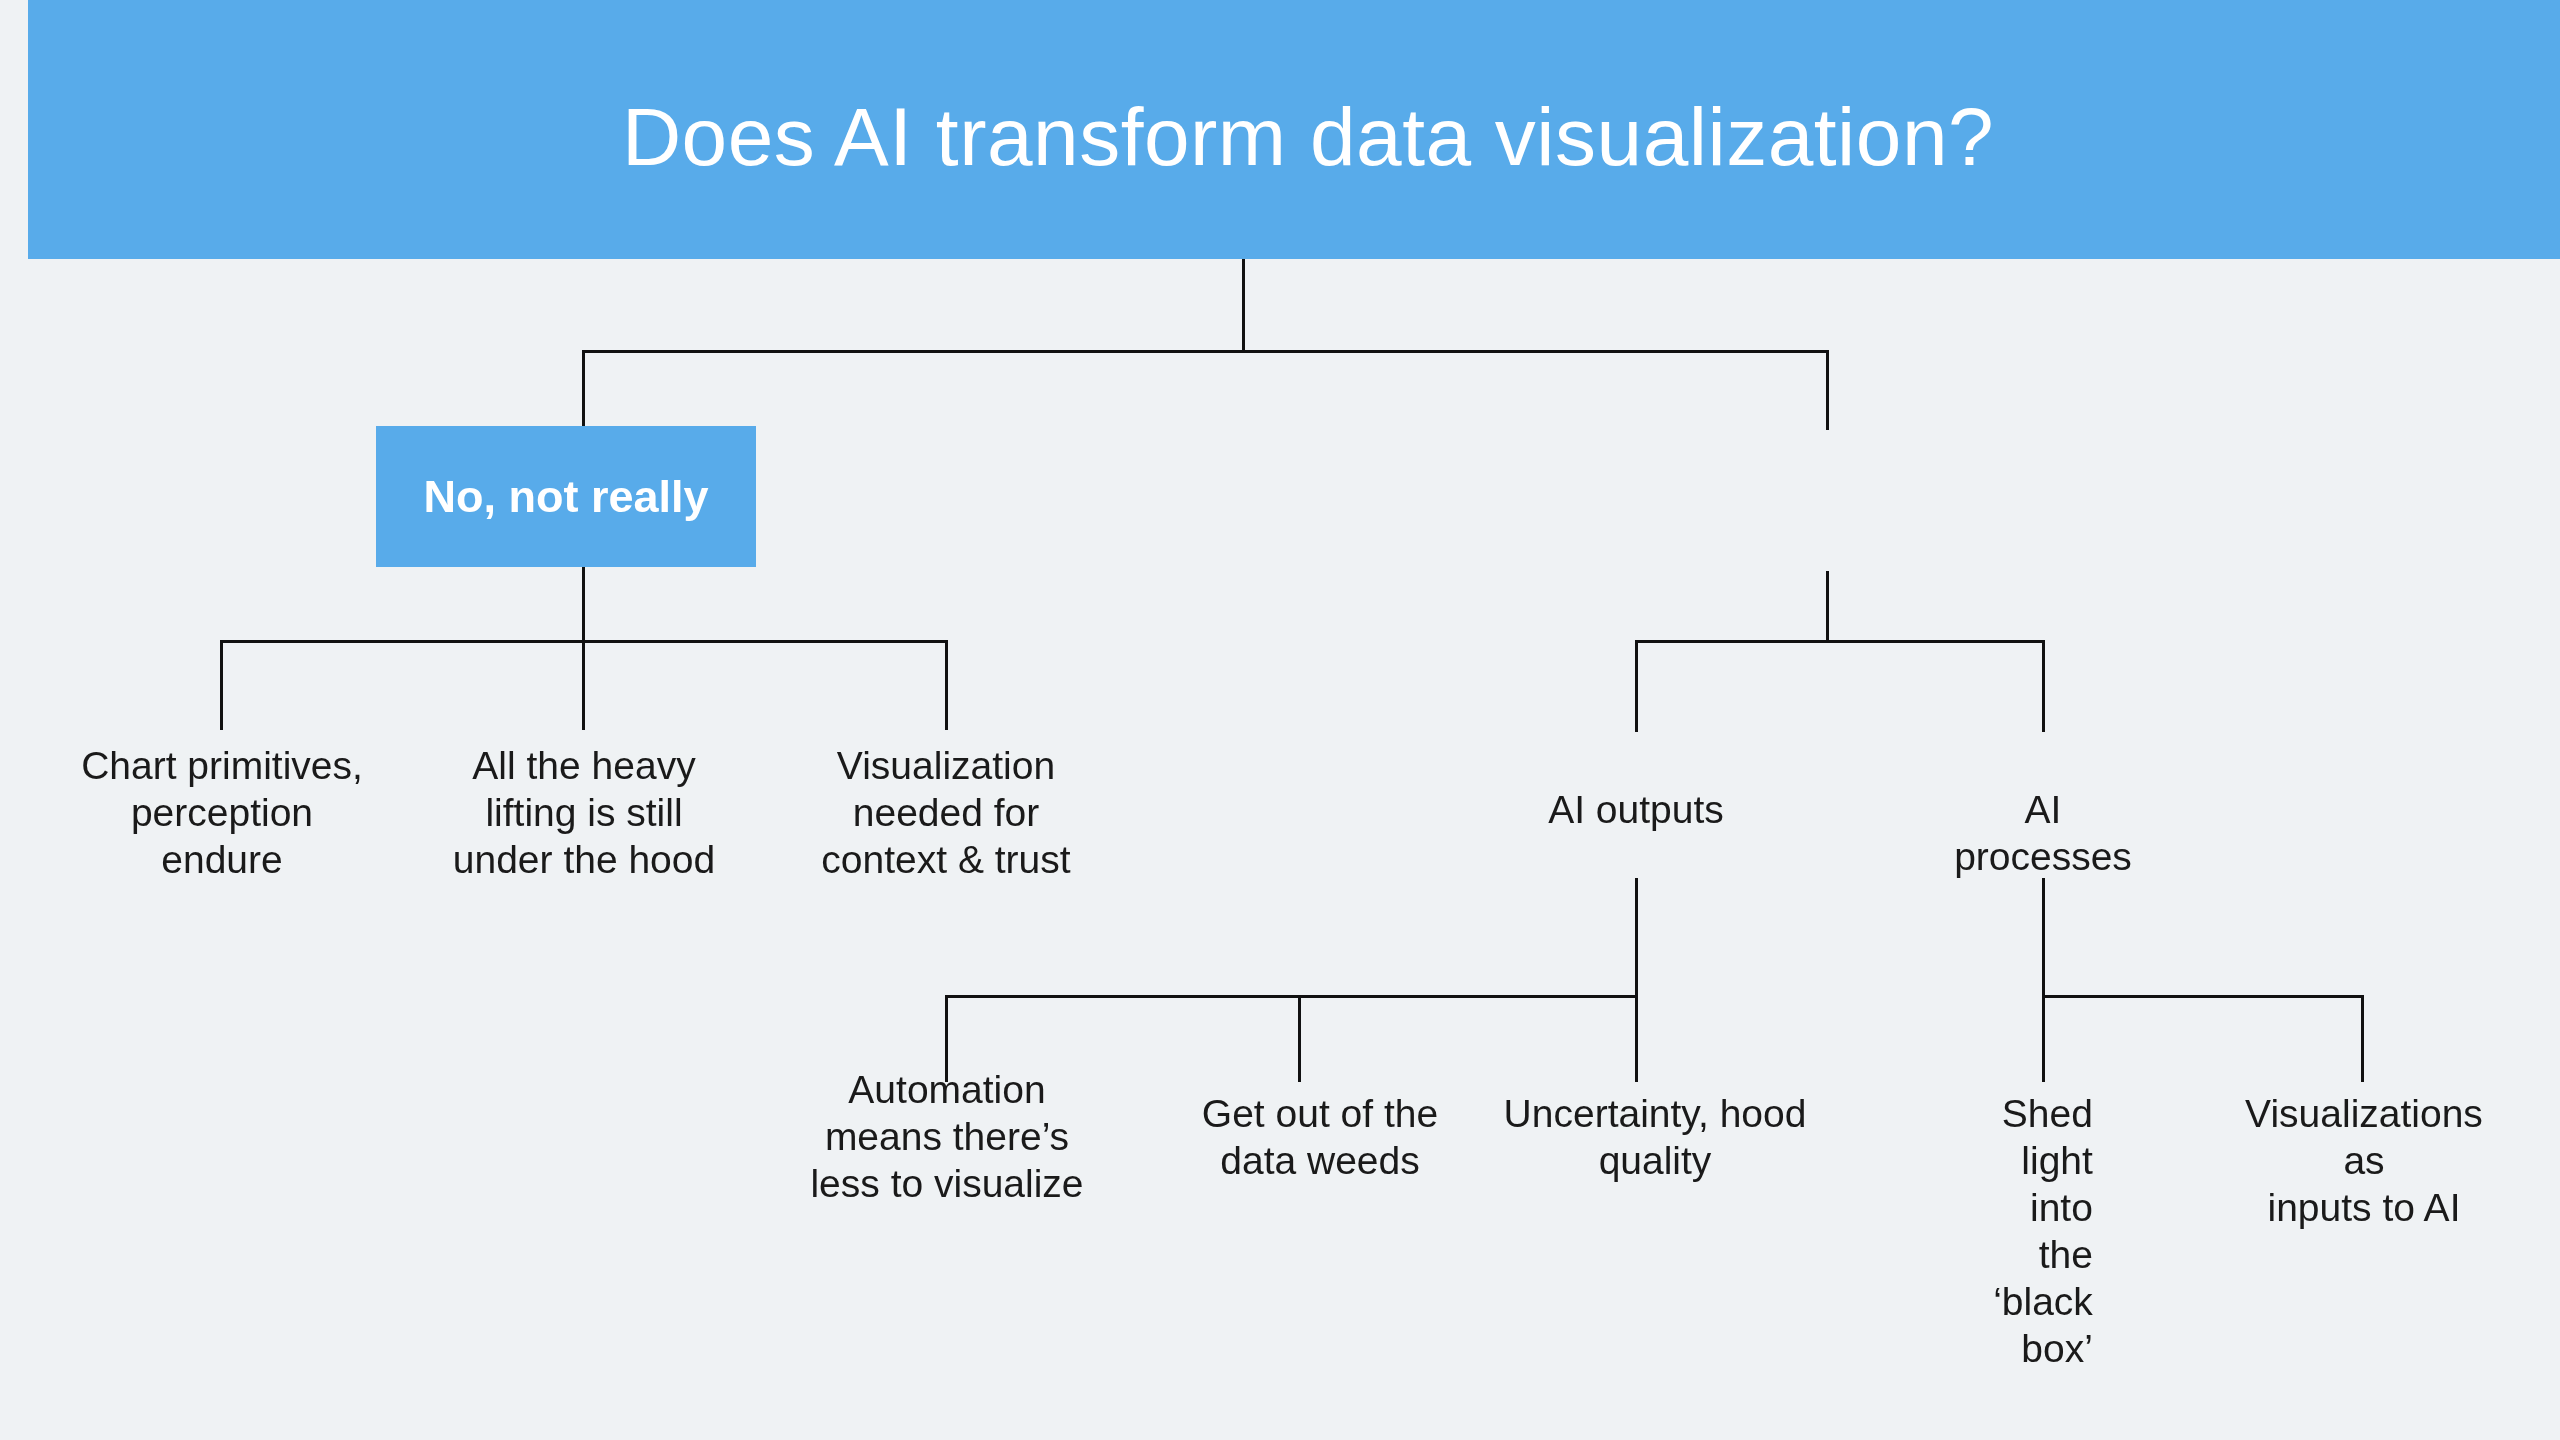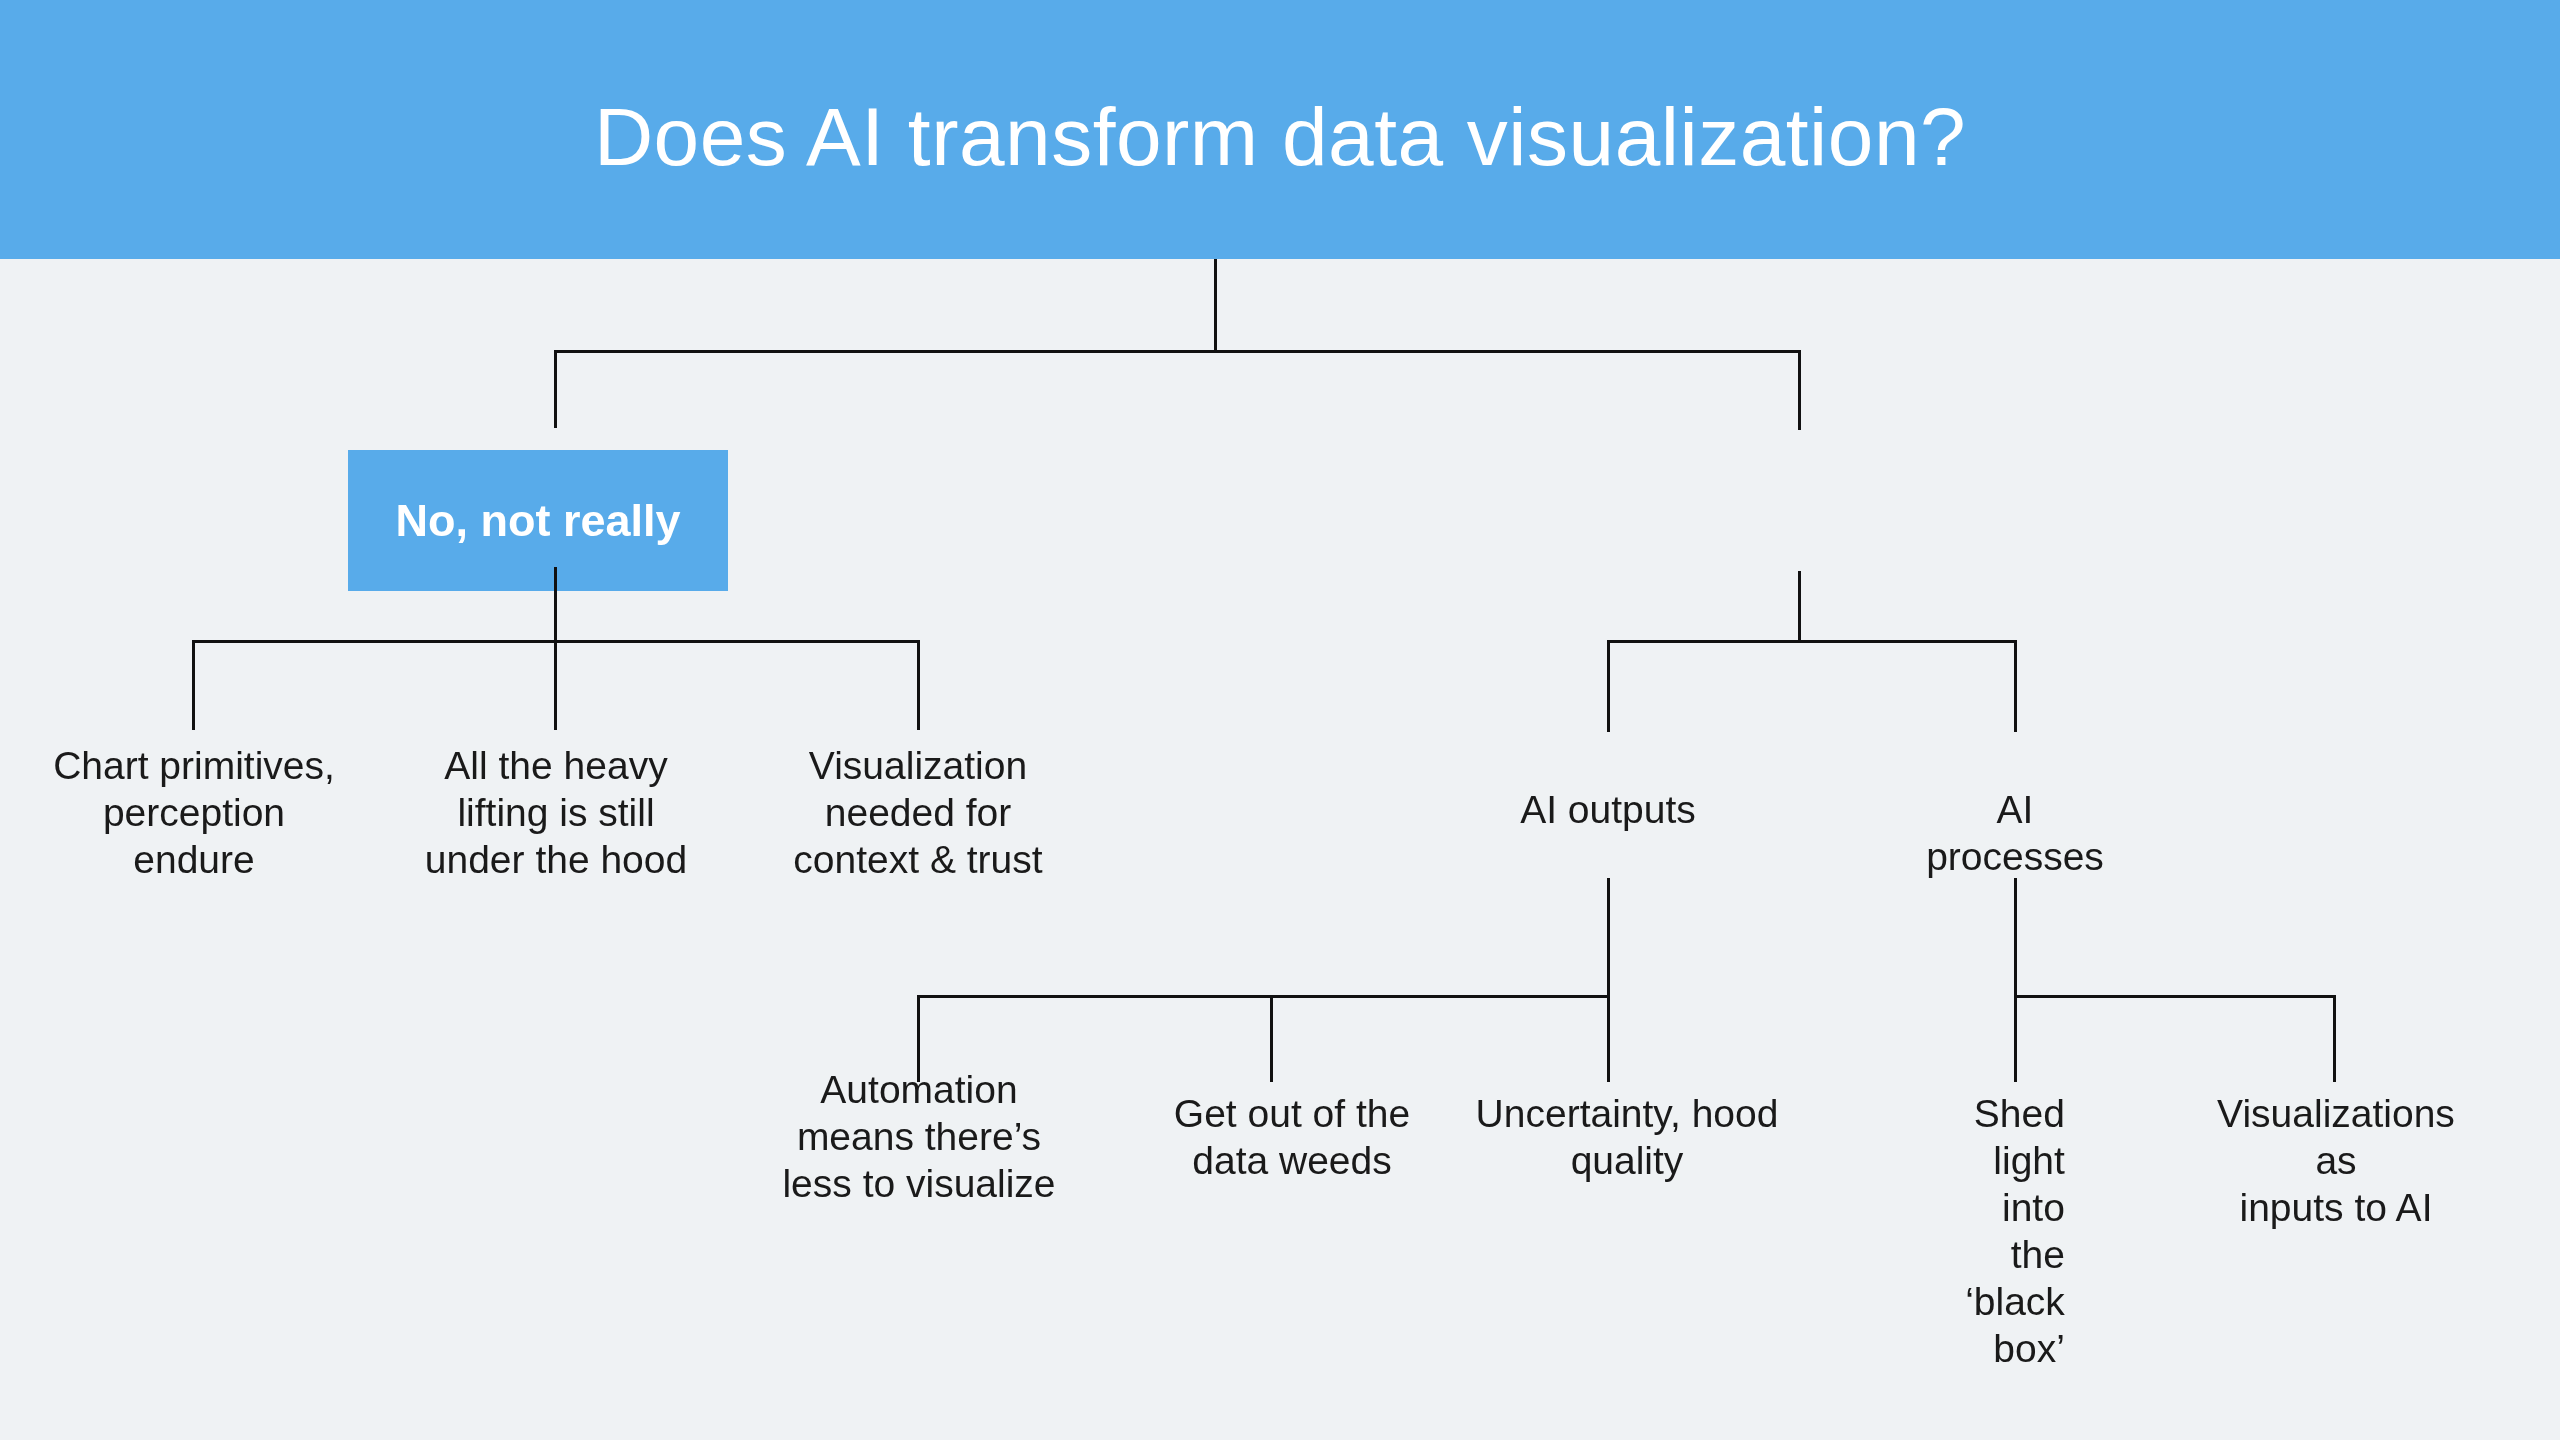--- a/index.html
+++ b/index.html
@@ -5,21 +5,21 @@
   :root{
     --banner:#58ABEA;
     --bg:#EFF2F4;
     --line:#111111;
     --text:#1A1A1A;
     --white:#FFFFFF;
   }
   *{margin:0;padding:0;box-sizing:border-box;}
   html,body{width:2560px;height:1440px;background:var(--bg);overflow:hidden;}
   body{font-family:"Liberation Sans", sans-serif;}
-  .canvas{position:relative;width:2048px;height:1440px;background:var(--bg);}
+  .canvas{position:relative;width:2048px;height:1440px;background:var(--bg);margin-left:28px;}
 
   .banner{
     position:absolute;left:0;top:0;width:2560px;height:259px;
     background:var(--banner);
     display:flex;align-items:center;justify-content:center;
   }
   .title{
     color:var(--white);
     font-size:82px;
     font-weight:300;
@@ -32,21 +32,21 @@
   .hline{position:absolute;height:3px;background:var(--line);}
 
   .answer-box{
     position:absolute;
     background:var(--banner);
     color:var(--white);
     display:flex;align-items:center;justify-content:center;
     font-weight:700;
     font-size:45px;
   }
-  .box-no{left:348px;top:450px;width:380px;height:141px;}
+  .box-no{left:348px;top:426px;width:380px;height:141px;}
   .box-yes{left:1609px;top:428px;width:382px;height:143px;}
 
   .node-label{
     position:absolute;
     transform:translateX(-50%);
     color:var(--text);
     font-size:39px;
     line-height:47px;
     text-align:center;
     white-space:pre-line;

